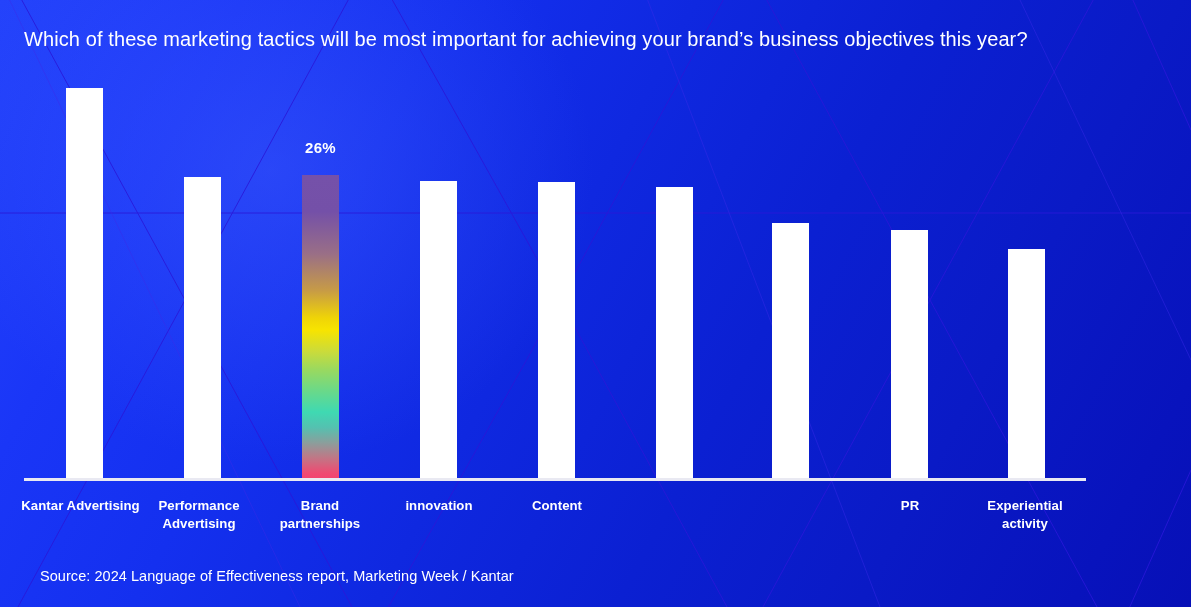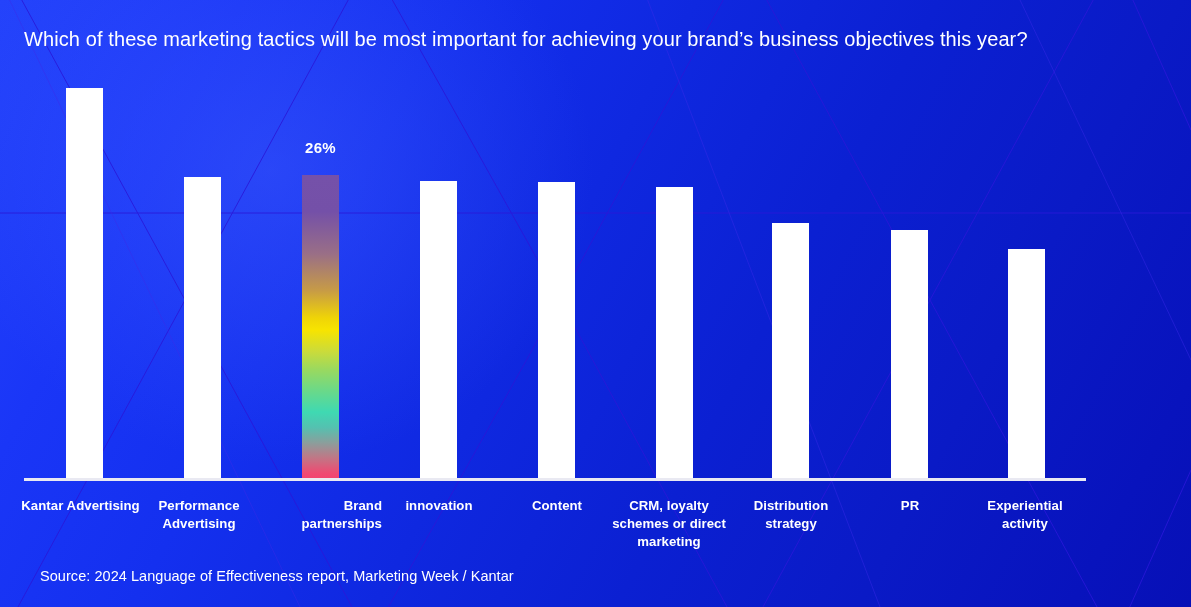--- a/index.html
+++ b/index.html
@@ -182,24 +182,22 @@
       <div class="bar" style="left: 420px; width: 37px; height: 298px;"></div>
       <div class="bar" style="left: 538px; width: 37px; height: 297px;"></div>
       <div class="bar" style="left: 656px; width: 37px; height: 292px;"></div>
       <div class="bar" style="left: 772px; width: 37px; height: 256px;"></div>
       <div class="bar" style="left: 891px; width: 37px; height: 249px;"></div>
       <div class="bar" style="left: 1008px; width: 37px; height: 230px;"></div>
       <div id="axis-line"></div>
   <div class="cat-label" style="left: 14px; width: 133px;">Kantar Advertising</div>
       <div class="cat-label" style="left: 138px; width: 122px;">Performance<br>Advertising</div>
       <div id="value-label" style="left: 260.5px;">26%</div>
-      <div class="cat-label" style="left: 258px; width: 124px; text-align: right;">Brand<br>partnerships</div>
+      <div class="cat-label" style="left: 258px; width: 124px;">Brand<br>partnerships</div>
       <div class="cat-label" style="left: 377px; width: 124px;">innovation</div>
       <div class="cat-label" style="left: 495px; width: 124px;">Content</div>
-      <div class="cat-label" style="left: 598px; width: 142px;">CRM, loyalty<br>schemes or direct<br>marketing</div>
-      <div class="cat-label" style="left: 727px; width: 128px;">Distribution<br>strategy</div>
       <div class="cat-label" style="left: 848px; width: 124px;">PR</div>
       <div class="cat-label" style="left: 963px; width: 124px;">Experiential<br>activity</div>
     </div>
 
   <p id="source">Source: 2024 Language of Effectiveness report, Marketing Week / Kantar</p>
 
 </div>
 
 </body></html>

